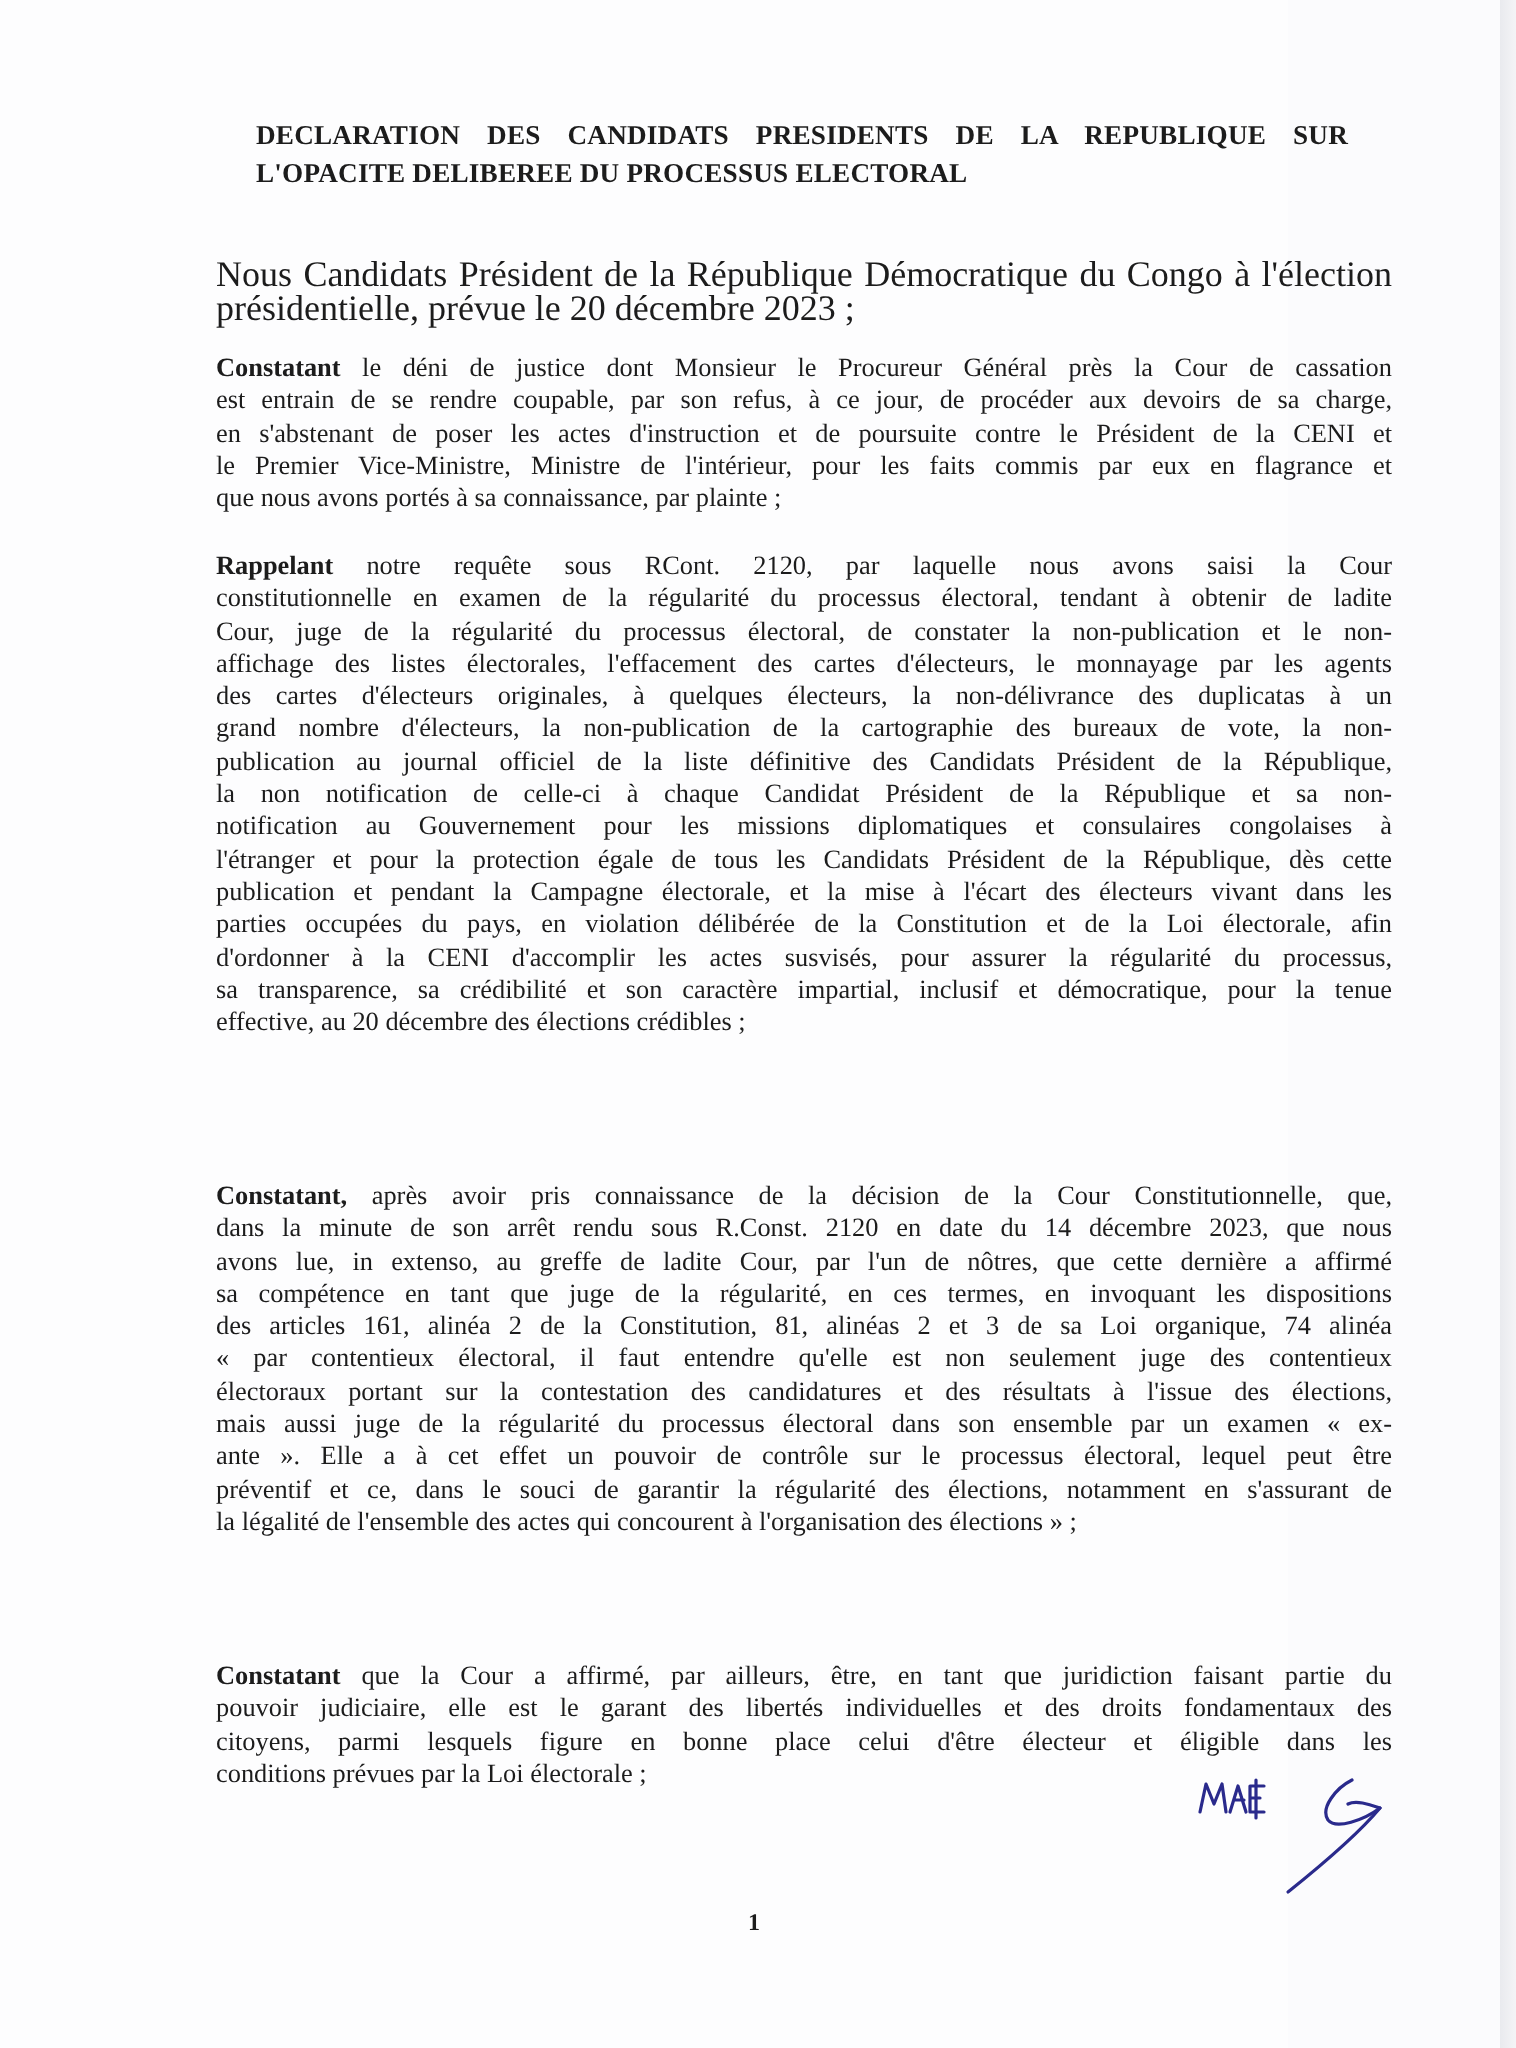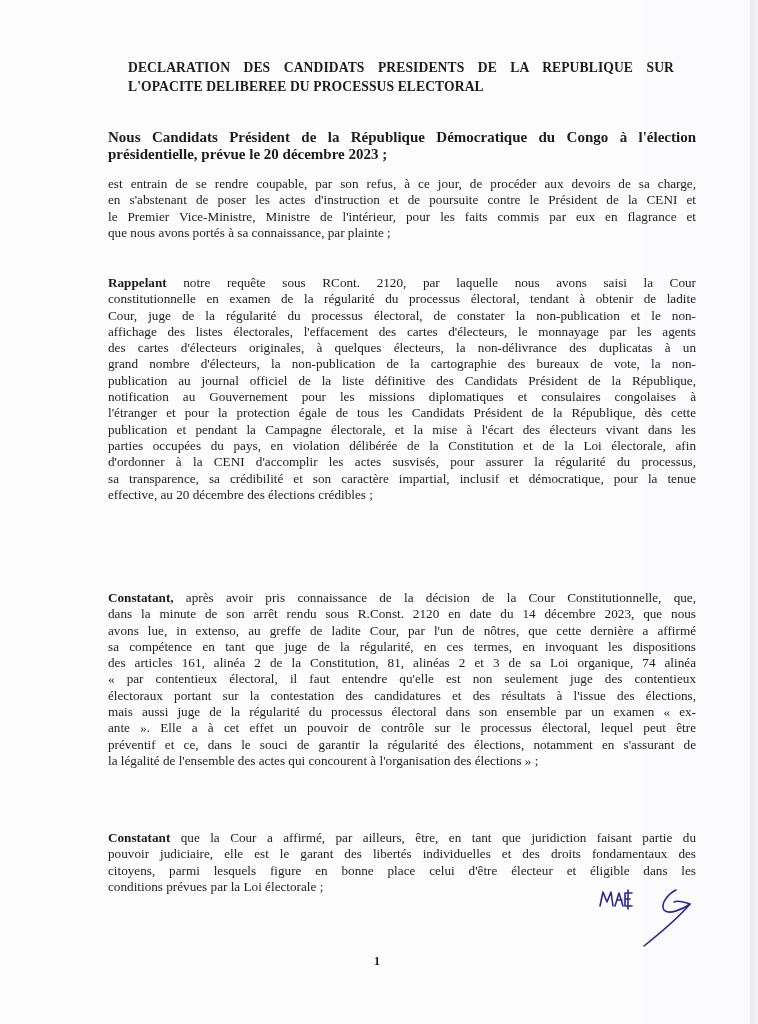--- a/index.html
+++ b/index.html
@@ -25,21 +25,21 @@
   }
   .title .line { display: block; }
   .title .line.j { text-align-last: justify; }
   .block {
     position: absolute; left: 108px; width: 588px;
     font-size: 13.2px; line-height: 16.3px;
     text-align: justify;
   }
   .block .line { display: block; text-align: justify; text-align-last: justify; white-space: nowrap; }
   .block .line.last { text-align-last: left; }
-  .intro { top: 129px; font-weight: bold; font-size: 15px; line-height: 17px; }
+  .intro { top: 129px; font-weight: normal; font-size: 18px; line-height: 17px; }
   b { font-weight: bold; }
   .page-number {
     position: absolute; left: 374px; top: 954px; font-size: 12px; font-weight: bold;
   }
   .signature {
     position: absolute; left: 598px; top: 884px; width: 110px; height: 70px;
   }
 </style>
 </head>
 <body>
@@ -50,34 +50,36 @@
     <span class="line j">DECLARATION DES CANDIDATS PRESIDENTS DE LA REPUBLIQUE SUR</span>
     <span class="line">L'OPACITE  DELIBEREE DU PROCESSUS ELECTORAL</span>
   </div>
 
   <div class="block intro">
     <span class="line">Nous Candidats Président de la République Démocratique du Congo à l'élection</span>
     <span class="line last">présidentielle, prévue le 20 décembre 2023 ;</span>
   </div>
 
   <div class="block" style="top:176px;">
+    <span class="line"><b>Constatant</b><span> le déni de justice dont Monsieur le Procureur Général près la Cour de cassation</span></span>
     <span class="line">est entrain de se rendre coupable, par son refus, à ce jour,  de procéder aux devoirs de sa charge,</span>
     <span class="line">en s'abstenant de poser les actes d'instruction et de poursuite contre le Président de la CENI et</span>
     <span class="line">le Premier Vice-Ministre, Ministre de l'intérieur, pour les faits commis par eux en flagrance et</span>
     <span class="line last">que nous avons portés à sa connaissance, par plainte ;</span>
   </div>
 
   <div class="block" style="top:275px;">
     <span class="line"><b>Rappelant</b><span> notre requête sous RCont. 2120, par laquelle nous avons saisi la Cour</span></span>
     <span class="line">constitutionnelle en examen de la régularité du processus électoral, tendant à obtenir de ladite</span>
     <span class="line">Cour, juge de la régularité du processus électoral, de constater la non-publication et le non-</span>
     <span class="line">affichage des listes électorales, l'effacement des cartes d'électeurs, le monnayage par les agents</span>
     <span class="line">des cartes d'électeurs originales, à quelques électeurs, la non-délivrance des duplicatas à un</span>
     <span class="line">grand nombre d'électeurs, la non-publication de la cartographie des bureaux de vote, la non-</span>
     <span class="line">publication au journal officiel de la liste définitive des Candidats Président de la République,</span>
+    <span class="line">la non notification de celle-ci à chaque Candidat Président de la République et sa non-</span>
     <span class="line">notification au Gouvernement pour les missions diplomatiques et consulaires congolaises à</span>
     <span class="line">l'étranger et pour la protection égale de tous les Candidats Président de la République, dès cette</span>
     <span class="line">publication et pendant la Campagne électorale, et la mise à l'écart des électeurs vivant dans les</span>
     <span class="line">parties occupées du pays, en violation délibérée de la  Constitution et de la Loi électorale, afin</span>
     <span class="line">d'ordonner à la CENI d'accomplir les actes susvisés, pour assurer la régularité du processus,</span>
     <span class="line">sa transparence, sa crédibilité et son caractère impartial, inclusif et démocratique, pour la tenue</span>
     <span class="line last">effective, au 20 décembre des élections crédibles ;</span>
   </div>
 
   <div class="block" style="top:590px;">

